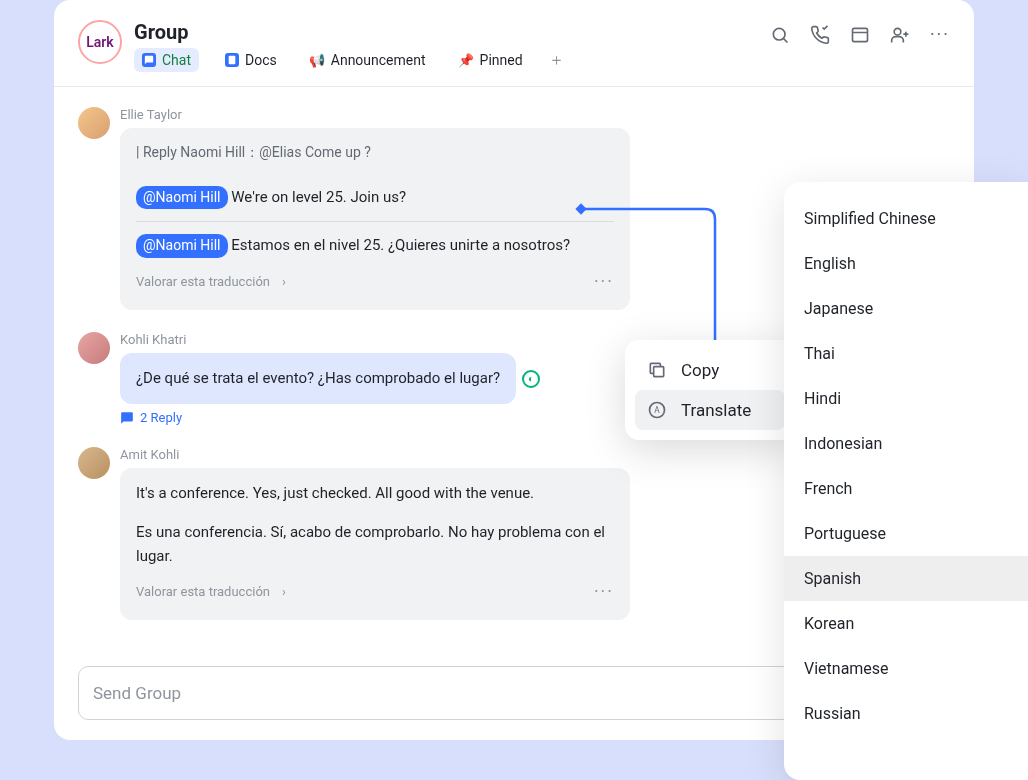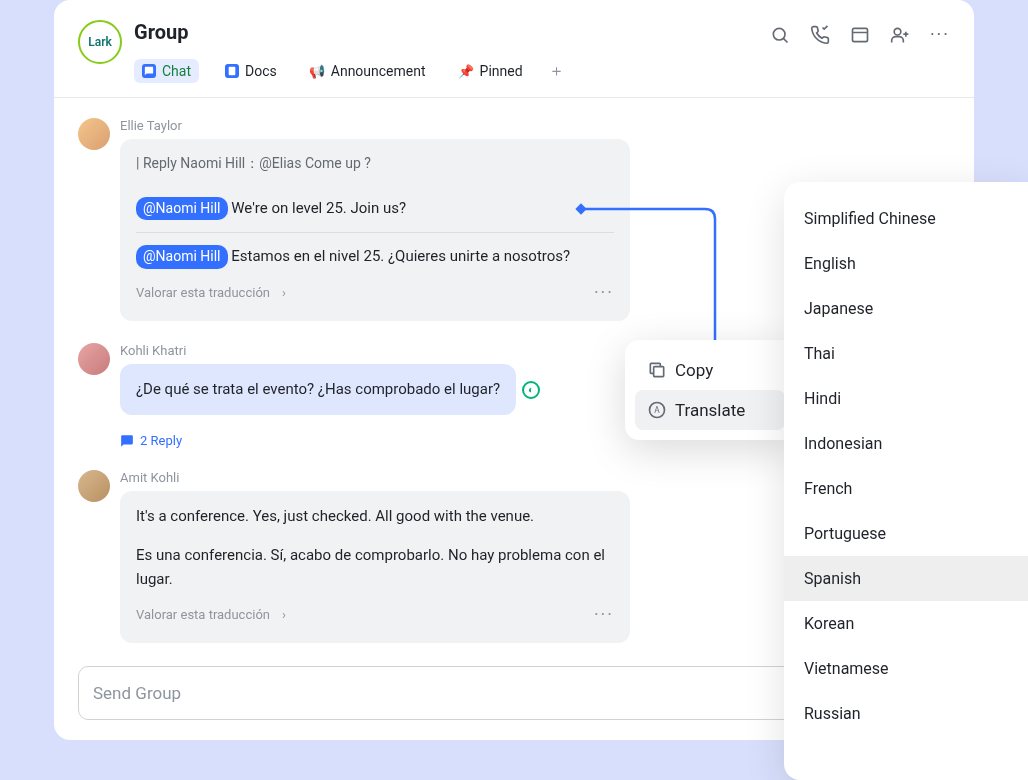--- a/index.html
+++ b/index.html
@@ -22,38 +22,38 @@
     }
     .header {
       padding: 20px 24px 0 24px;
       display: flex;
       align-items: flex-start;
       gap: 12px;
     }
     .lark-logo {
       width: 44px;
       height: 44px;
-      border: 2px solid #84cc16;
+      border: 2px solid #fca5a5;
       border-radius: 50%;
       display: flex;
       align-items: center;
       justify-content: center;
-      color: #0f766e;
+      color: #701a75;
       font-weight: 600;
-      font-size: 12px;
+      font-size: 14px;
       flex-shrink: 0;
     }
     .header-main {
       flex: 1;
     }
     .group-title {
       font-size: 20px;
       font-weight: 700;
       color: #1f2329;
-      margin-bottom: 15px;
+      margin-bottom: 4px;
     }
     .tabs {
       display: flex;
       gap: 18px;
       align-items: center;
     }
     .tab {
       display: flex;
       align-items: center;
       gap: 6px;
@@ -158,21 +158,21 @@
       color: #8f959e;
       font-size: 13px;
     }
     .rate-link { display:flex; align-items:center; gap:12px; cursor:pointer;}
     .reply-count {
       display: flex;
       align-items: center;
       gap: 6px;
       color: #3370ff;
       font-size: 13px;
-      margin-top: 18px;
+      margin-top: 6px;
       cursor: pointer;
     }
     .translate-badge {
       width: 18px;
       height: 18px;
       border: 2px solid #00b578;
       border-radius: 50%;
       display: inline-flex;
       align-items: center;
       justify-content: center;
@@ -216,21 +216,21 @@
       left: 625px;
       background: white;
       border-radius: 14px;
       box-shadow: 0 10px 40px rgba(0,0,0,0.15);
       padding: 10px;
       width: 170px;
     }
     .ctx-item {
       display: flex;
       align-items: center;
-      gap: 8px;
+      gap: 14px;
       padding: 10px 12px;
       border-radius: 8px;
       font-size: 17px;
       color: #1f2329;
       cursor: pointer;
     }
     .ctx-item.selected { background: #f0f1f2; }
     .ctx-icon { width: 20px; height: 20px; color: #646a73; }
 
     

